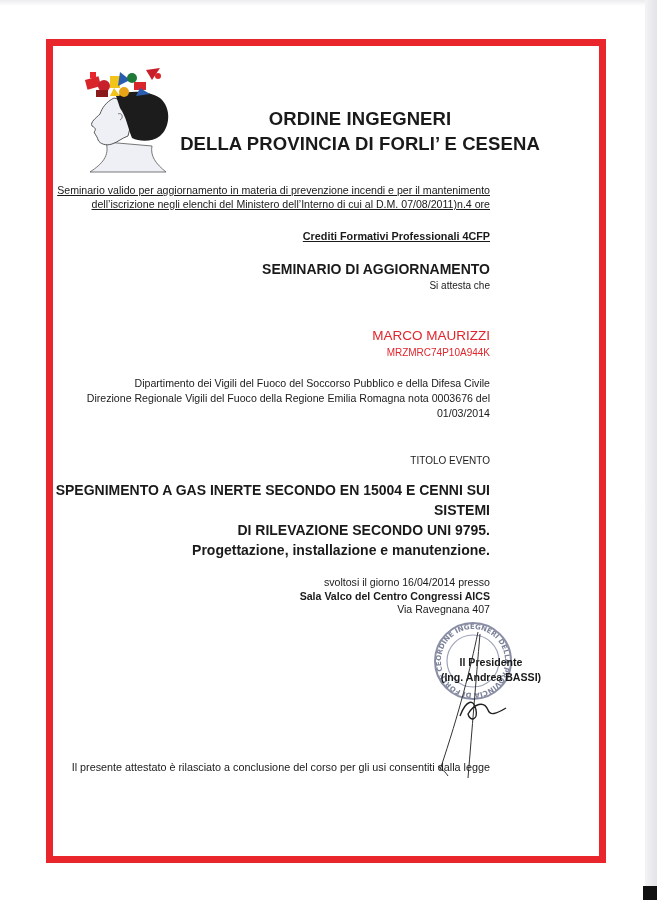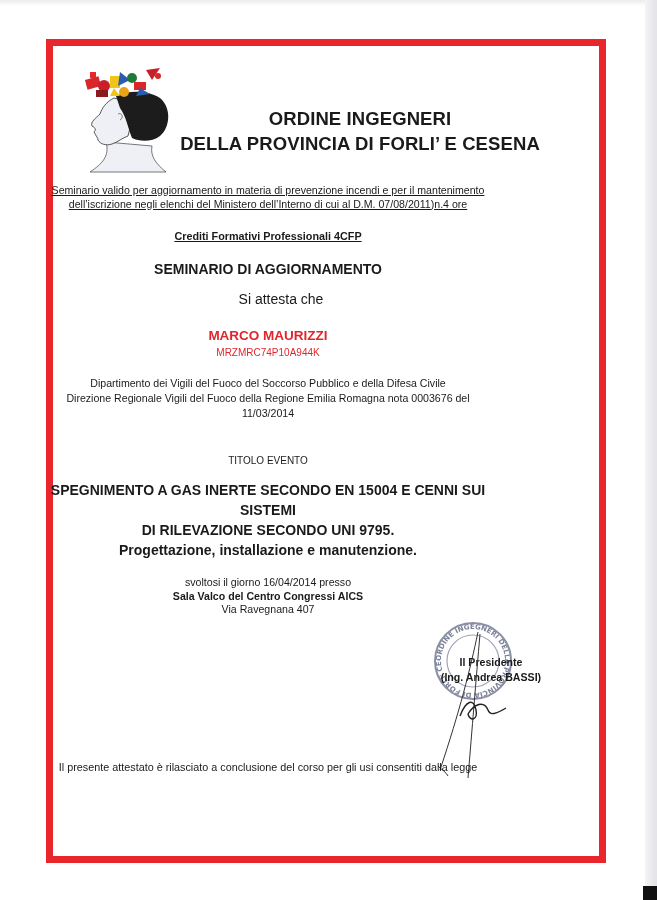--- a/index.html
+++ b/index.html
@@ -17,33 +17,33 @@
       position: absolute; right: 0; bottom: 0; width: 14px; height: 14px; background: #111;
     }
     .scan-edge-top {
       position: absolute; left: 0; top: 0; width: 657px; height: 6px;
       background: linear-gradient(to bottom, #ececef, #ffffff);
     }
     .frame {
       position: absolute; left: 46px; top: 39px; width: 546px; height: 810px;
       border: 7px solid #e8262b;
     }
-    .center { position: absolute; left: 46px; width: 444px; text-align: center; }
+    .center { position: absolute; left: 46px; width: 444px; text-align: right; }
     .logo { position: absolute; left: 76px; top: 64px; width: 100px; height: 110px; }
     .org-title {
       position: absolute; left: 150px; width: 420px; top: 106px; text-align: center;
       font-weight: bold; font-size: 18.5px; line-height: 25px; letter-spacing: 0.1px;
     }
     .validity {
       top: 184px; font-size: 10.6px; line-height: 13.5px; text-decoration: underline;
     }
     .credits { top: 230px; font-size: 10.8px; font-weight: bold; text-decoration: underline; }
     .seminar-heading { top: 261px; font-size: 14px; font-weight: bold; }
-    .attesta { top: 291px; font-size: 14px; margin-left: 13px; }
-    .name { top: 328px; font-size: 13.5px; color: #e0262c; font-weight: bold; }
+    .attesta { top: 280px; font-size: 10px; }
+    .name { top: 328px; font-size: 13.5px; color: #e0262c; }
     .fiscal-code { top: 347px; font-size: 10px; color: #e0262c; }
     .attendance { top: 376px; font-size: 10.6px; line-height: 15px; }
     .event-label { top: 455px; font-size: 10px; font-weight: normal; }
     .event-title { top: 480px; font-size: 14px; font-weight: bold; line-height: 20px; }
     .venue { top: 576px; font-size: 10.6px; line-height: 13.6px; }
     .venue .bold { font-weight: bold; }
     .stamp { position: absolute; left: 432px; top: 620px; width: 82px; height: 82px; }
     .signature-block {
       position: absolute; left: 436px; top: 655px; width: 110px; text-align: center;
       font-size: 10.6px; font-weight: bold; line-height: 15px; color: #1a1a1a;
@@ -102,21 +102,21 @@
 
 <div class="center seminar-heading">SEMINARIO DI AGGIORNAMENTO</div>
 
 <div class="center attesta">Si attesta che</div>
 
 <div class="center name">MARCO MAURIZZI</div>
 <div class="center fiscal-code">MRZMRC74P10A944K</div>
 
 <div class="center attendance">
   <span class="line">Dipartimento dei Vigili del Fuoco del Soccorso Pubblico e della Difesa Civile</span>
-  <span class="line">Direzione Regionale Vigili del Fuoco della Regione Emilia Romagna nota 0003676 del 11/03/2014</span>
+  <span class="line">Direzione Regionale Vigili del Fuoco della Regione Emilia Romagna nota 0003676 del 01/03/2014</span>
 </div>
 
 <div class="center event-label">TITOLO EVENTO</div>
 
 <div class="center event-title">
   <span class="line">SPEGNIMENTO A GAS INERTE SECONDO EN 15004 E CENNI SUI SISTEMI</span>
   <span class="line">DI RILEVAZIONE SECONDO UNI 9795.</span>
   <span class="line">Progettazione, installazione e manutenzione.</span>
 </div>
 

